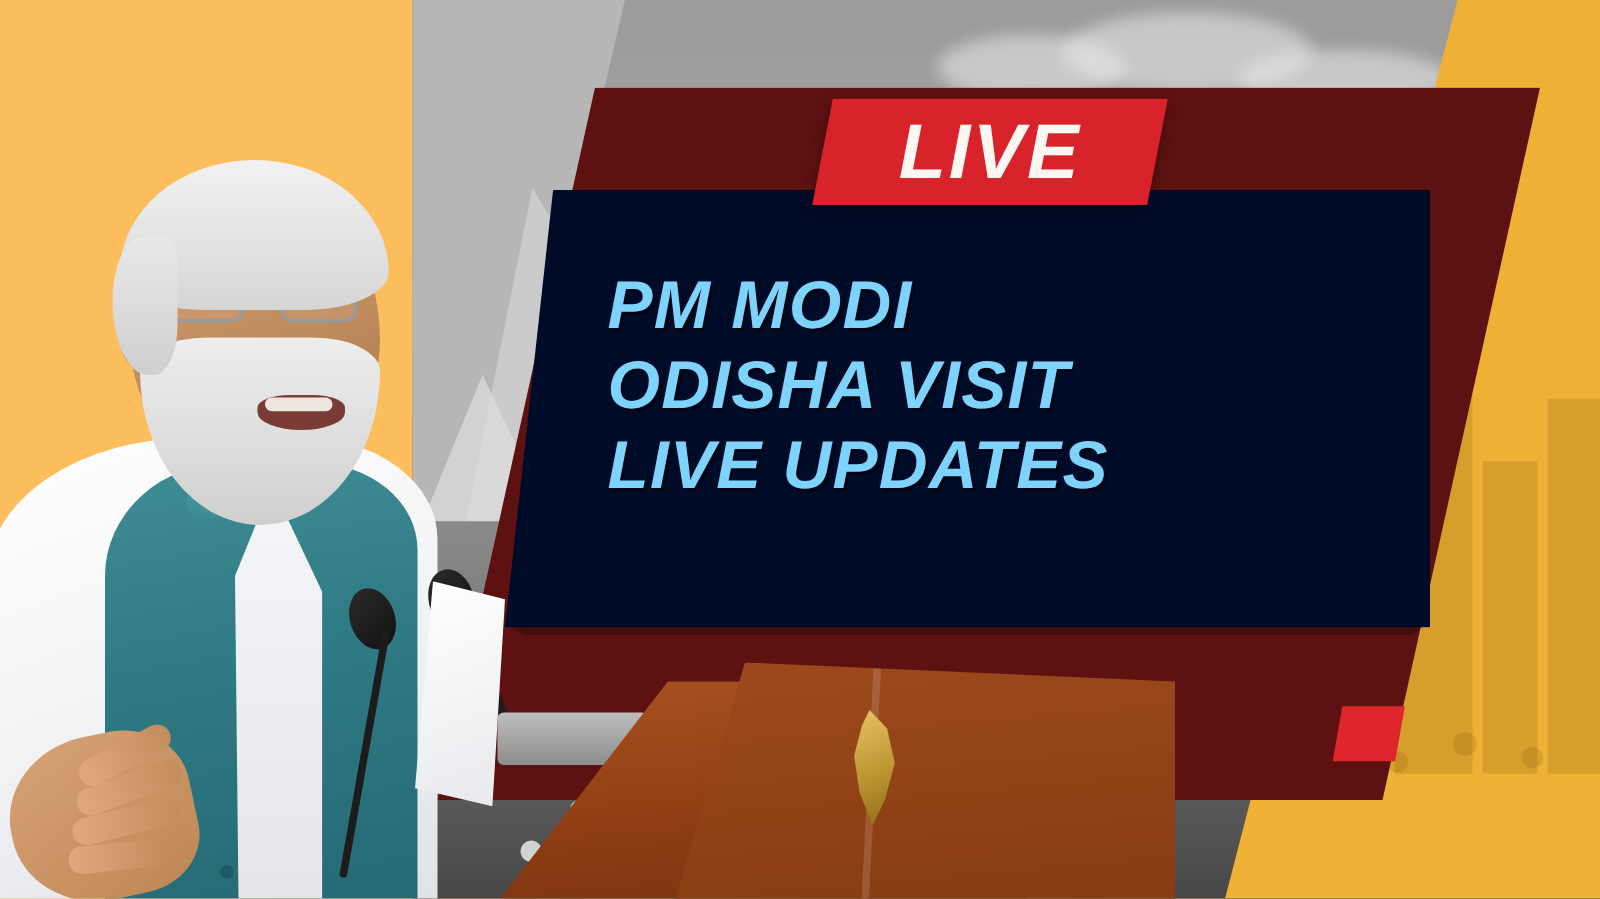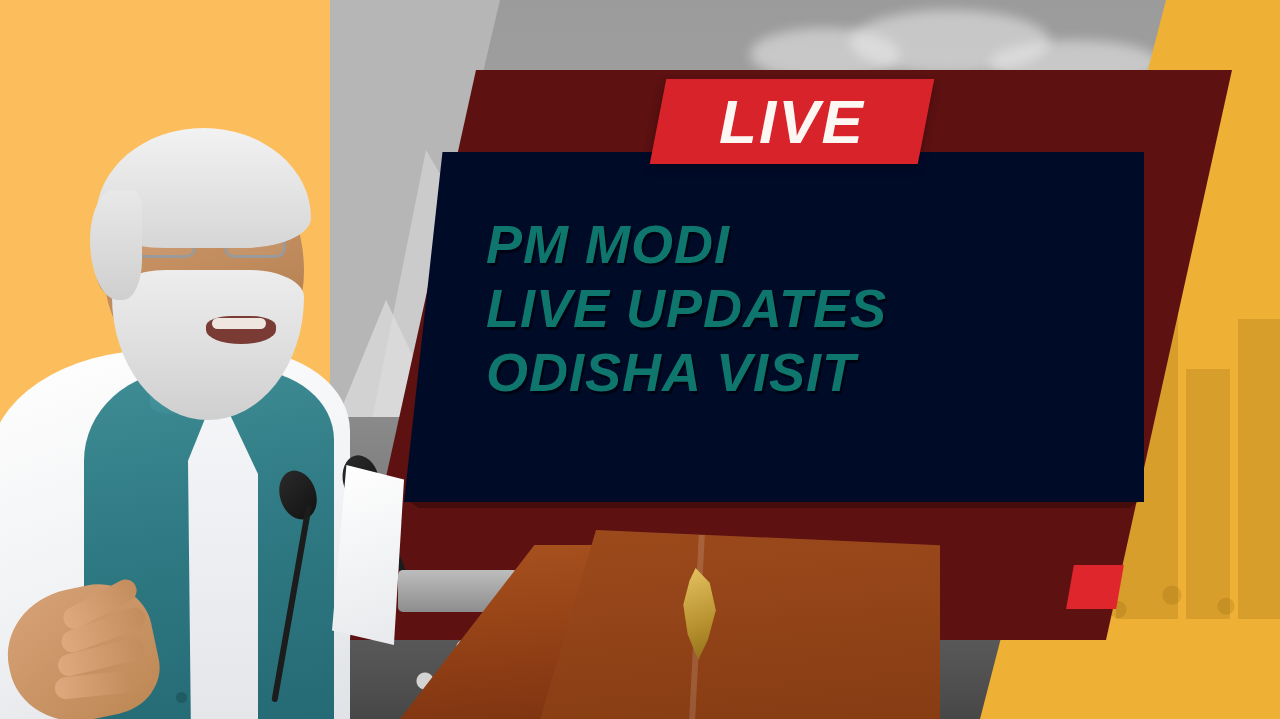--- a/index.html
+++ b/index.html
@@ -156,21 +156,21 @@
   }
   .headline {
     position:absolute; left:82px; top:60px; width:620px;
   }
   .headline .hl-line {
     font-style:italic;
     font-weight:bold;
     font-size:54px;
     line-height:64px;
     letter-spacing:1px;
-    color:#0f766e;
+    color:#7dd3fc;
     text-shadow:2px 3px 0 rgba(0,0,0,.55);
     white-space:nowrap;
   }
 
   
   .live-badge {
     position:absolute; left:658px; top:79px; width:268px; height:85px;
     background:#d8232a;
     transform:skewX(-11deg);
     box-shadow:0 4px 10px rgba(0,0,0,.3);
@@ -441,22 +441,22 @@
 
   <div class="podium"></div>
   <div class="podium-top"></div>
   <div class="podium-edge"></div>
   <div class="emblem"></div>
 
   <div class="navy-shadow"></div>
   <div class="navy-panel">
     <div class="headline">
       <div class="hl-line">PM MODI</div>
+      <div class="hl-line">ODISHA VISIT</div>
       <div class="hl-line">LIVE UPDATES</div>
-      <div class="hl-line">ODISHA VISIT</div>
     </div>
   </div>
 
   <div class="live-badge">
     <span>LIVE</span>
   </div>
 
   <div class="red-tab"></div>
 
 

